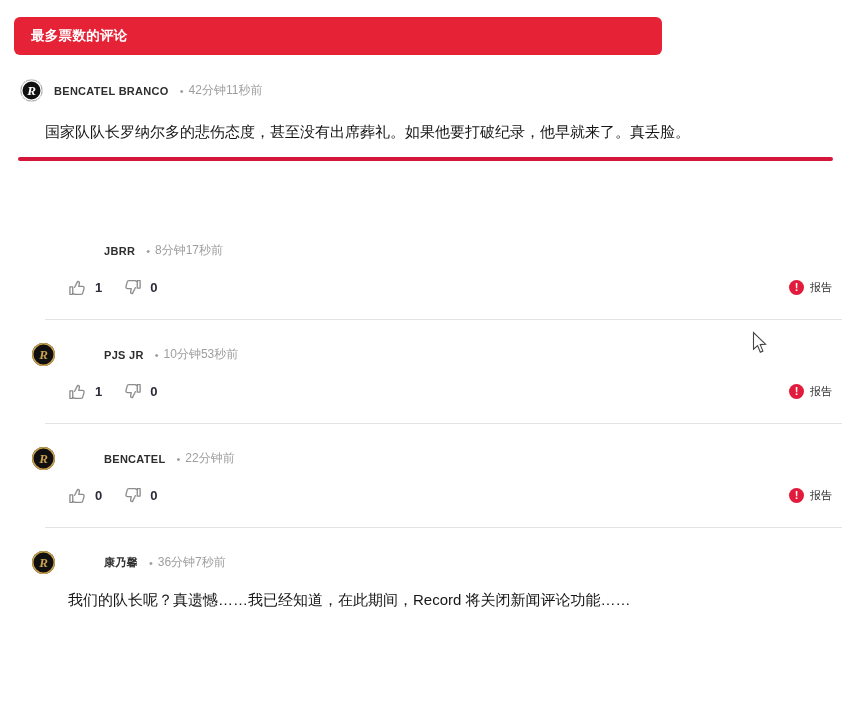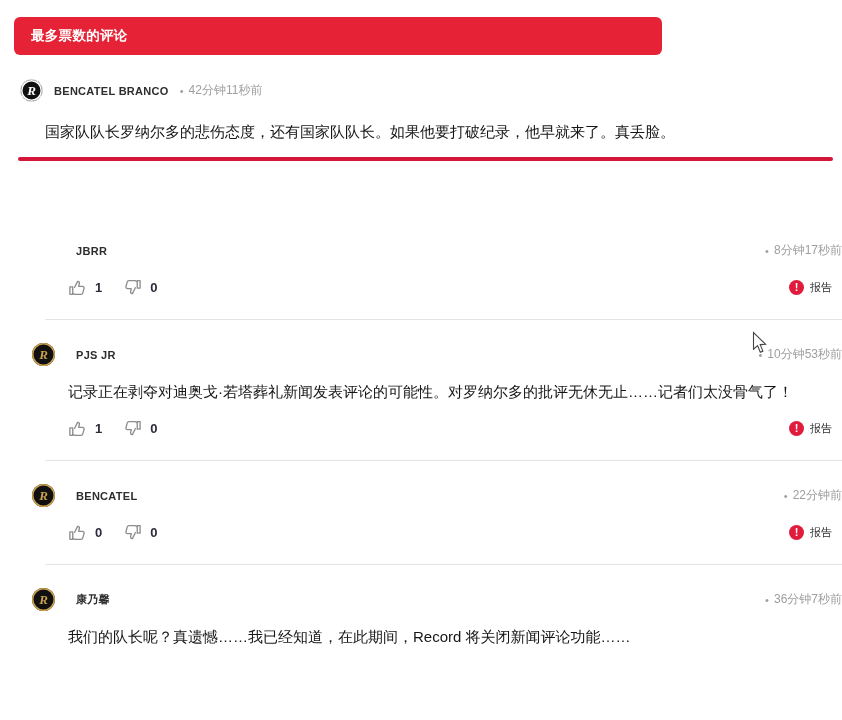--- a/index.html
+++ b/index.html
@@ -42,21 +42,21 @@
   
   .tabbar{position:absolute;left:30px;top:192px;right:9px;height:22px;}
   .tabline{position:absolute;left:0;right:0;top:21px;height:1px;background:#ddd;}
   .tab{position:relative;display:inline-block;font-size:14px;color:var(--tab-red);padding-bottom:7px;
     border-bottom:2px solid var(--tab-red);z-index:1;cursor:pointer;}
 
   
   .comments{position:absolute;left:0;top:216px;right:0;}
   .comment{position:relative;padding-top:26px;}
   .comment .avatar{position:absolute;left:32px;top:23px;}
-  .comment .c-head{padding-left:76px;margin-bottom:18px;justify-content:space-between;}
+  .comment .c-head{padding-left:104px;margin-bottom:18px;}
   .comment .c-text{padding-left:68px;margin-bottom:16px;}
   .actions{display:flex;align-items:center;padding:0 10px 0 68px;margin-bottom:22px;height:20px;}
   .vote{display:inline-flex;align-items:center;gap:8px;cursor:pointer;}
   .vote + .vote{margin-left:21px;}
   .vote svg{display:block;}
   .vote .count{font-size:13px;font-weight:700;color:#2b2b3a;}
   .report{margin-left:auto;display:inline-flex;align-items:center;gap:6px;cursor:pointer;}
   .report-icon{width:15px;height:15px;border-radius:50%;background:var(--report-red);color:#fff;
     font-size:11px;font-weight:700;display:flex;align-items:center;justify-content:center;line-height:1;}
   .report-label{font-size:11px;color:#2f2f2f;}
@@ -78,21 +78,21 @@
     <div class="c-head">
       <span class="avatar white">
         <span class="av-letter">R</span>
       </span>
       <span class="author">BENCATEL BRANCO</span>
       <span class="meta">
         <span class="bullet">•</span>
         <span>42分钟11秒前</span>
       </span>
     </div>
-    <p class="c-text">国家队队长罗纳尔多的悲伤态度，还有国家队队长。如果他要打破纪录，他早就来了。真丢脸。</p>
+    <p class="c-text">国家队队长罗纳尔多的悲伤态度，甚至没有出席葬礼。如果他要打破纪录，他早就来了。真丢脸。</p>
   </div>
   <div class="featured-underline"></div>
 
 
   <div class="comments" id="comments">
       <div class="comment no-avatar">
 
     <div class="c-head">
       <span class="author">JBRR</span>
       <span class="meta">
@@ -126,21 +126,20 @@
     <span class="avatar gold">
       <span class="av-letter">R</span>
     </span>
     <div class="c-head">
       <span class="author">PJS JR</span>
       <span class="meta">
         <span class="bullet">•</span>
         <span>10分钟53秒前</span>
       </span>
     </div>
-    <p class="c-text">记录正在剥夺对迪奥戈·若塔葬礼新闻发表评论的可能性。对罗纳尔多的批评无休无止……记者们太没骨气了！</p>
     <div class="actions">
       <span class="vote">
         <svg width="19" height="19" viewBox="0 0 20 20" fill="none" stroke="#8d8d8d" stroke-width="1.4" stroke-linejoin="round" stroke-linecap="round">
           <path d="M2 9.3h3v7.9H2z"></path>
           <path d="M5 16.2l2.2 1h6.6c.9 0 1.5-.5 1.7-1.3l1.4-5c.3-1-.5-2-1.5-2h-4.1l.7-3.4c.2-1-.5-1.9-1.5-1.9h-.4L7 9.8"></path>
         </svg>
         <span class="count">1</span>
       </span>
       <span class="vote">
         <svg style="transform:rotate(180deg)" width="19" height="19" viewBox="0 0 20 20" fill="none" stroke="#8d8d8d" stroke-width="1.4" stroke-linejoin="round" stroke-linecap="round">

